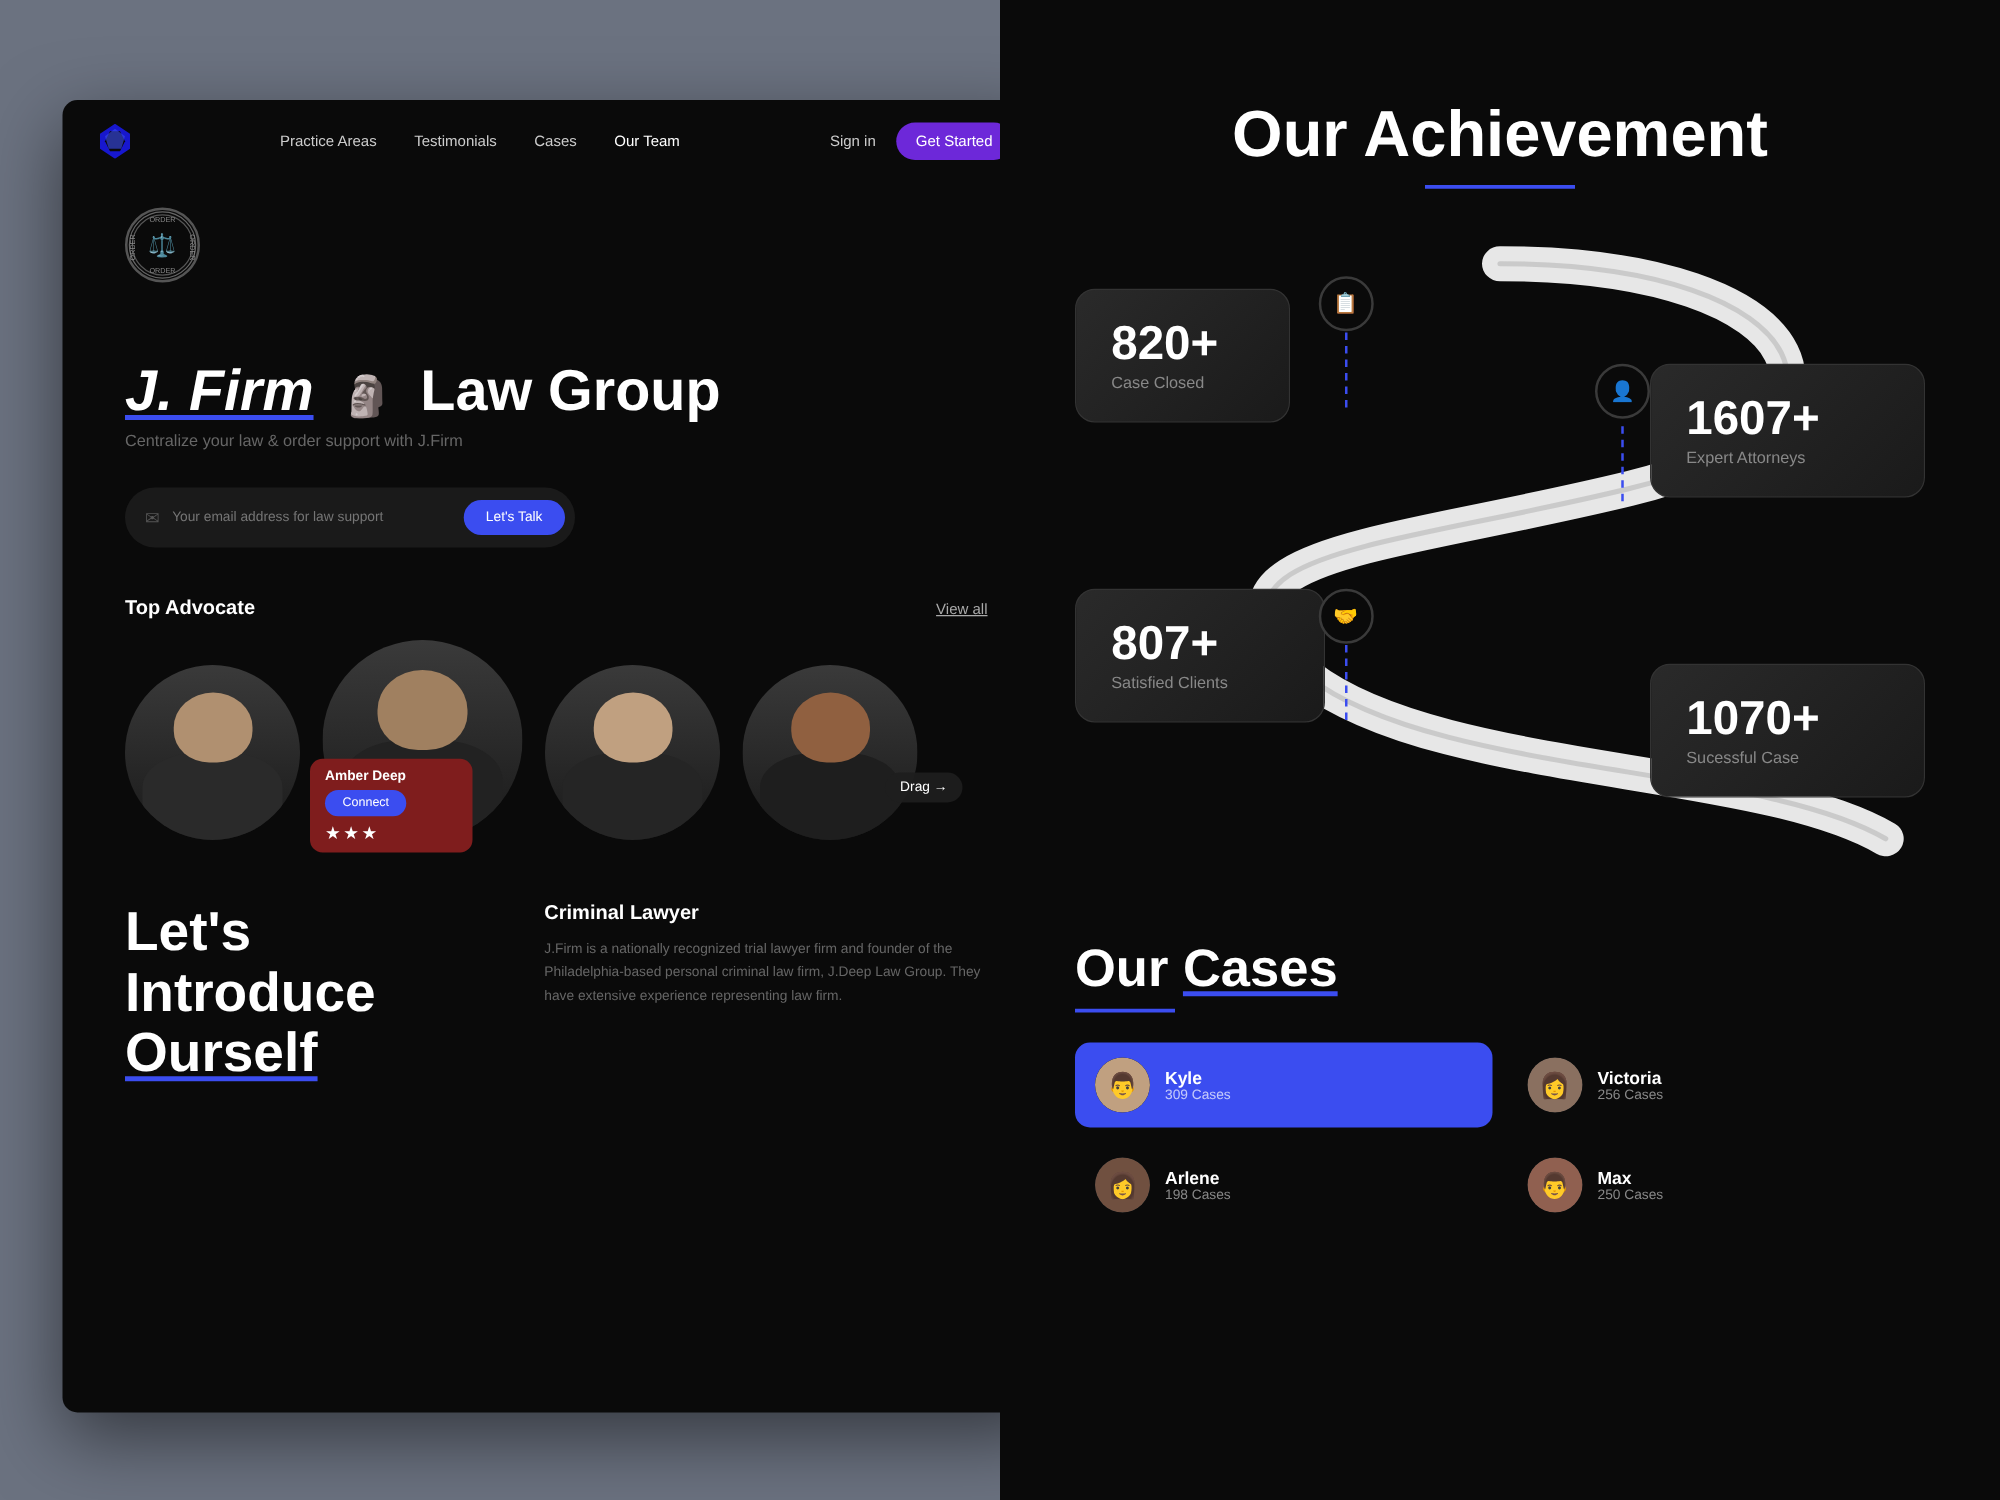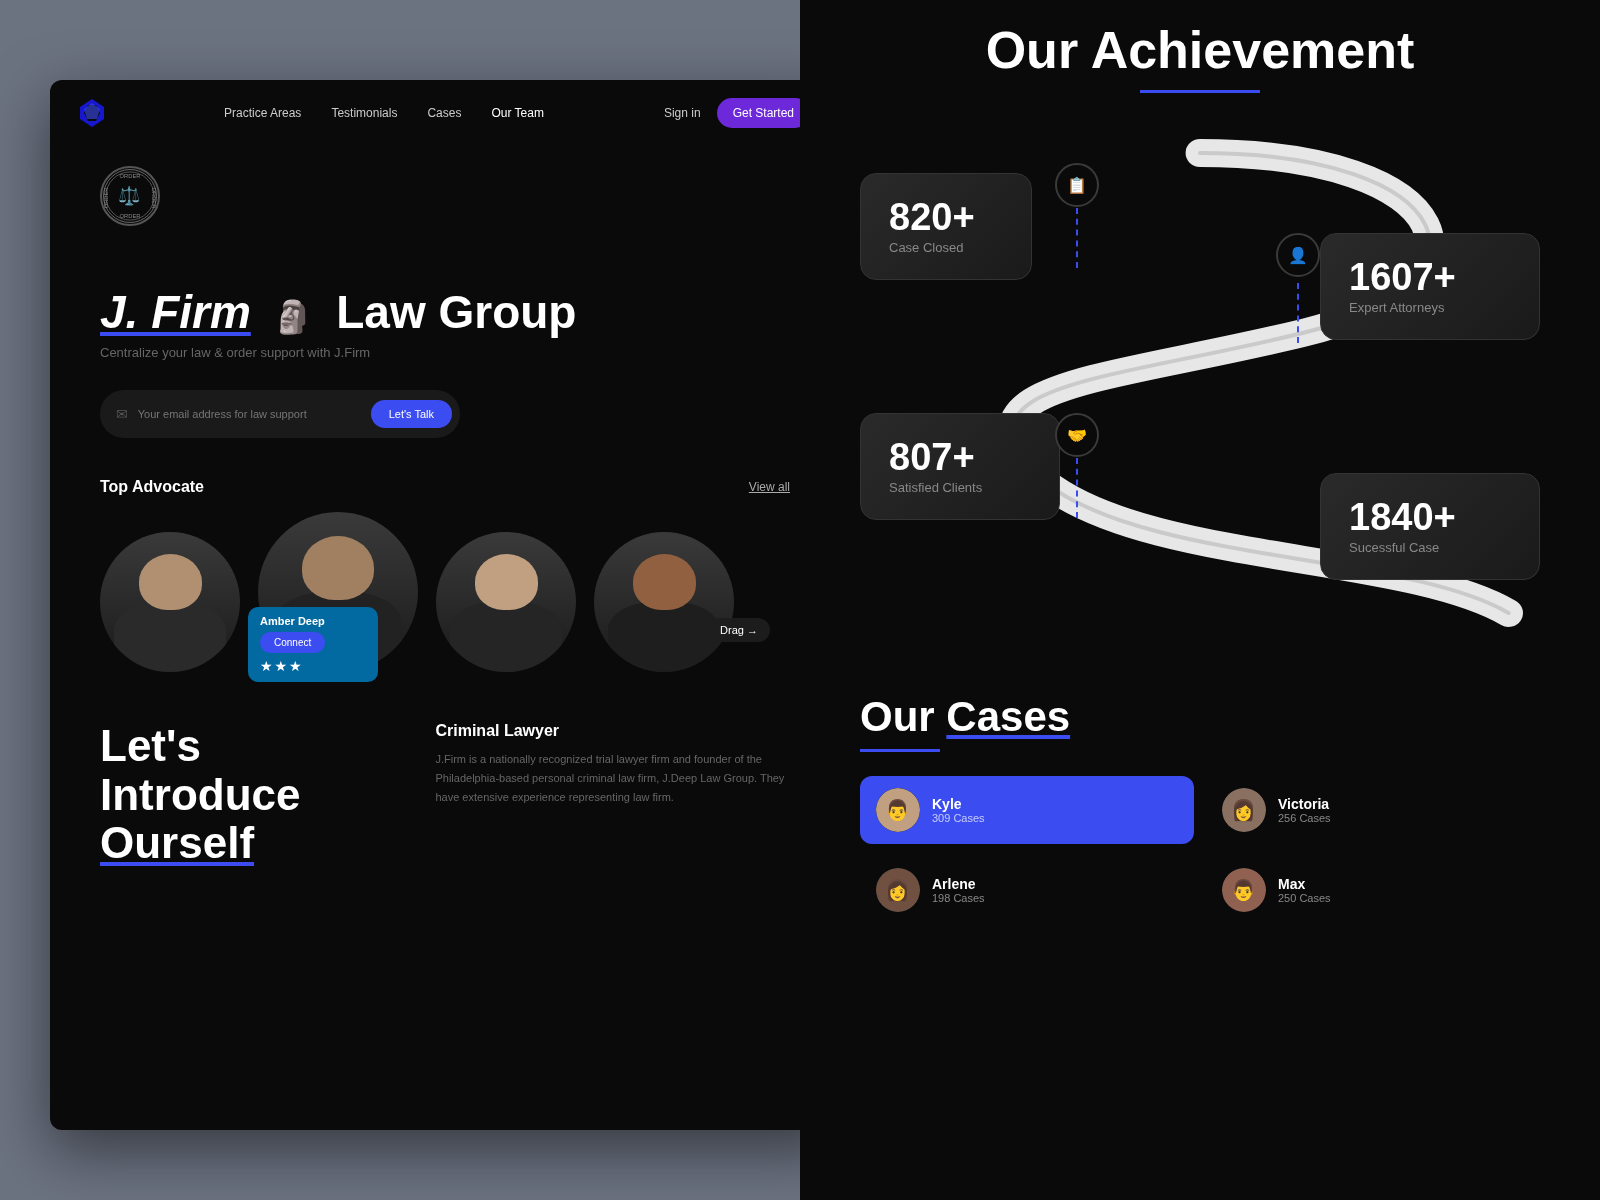--- a/index.html
+++ b/index.html
@@ -224,21 +224,21 @@
       border-radius: 40% 40% 0 0;
     }
 
     .advocate-card {
       position: relative;
     }
     .advocate-info-popup {
       position: absolute;
       bottom: -10px;
       left: -10px;
-      background: #0369a1;
+      background: #7f1d1d;
       border-radius: 10px;
       padding: 8px 12px;
       min-width: 130px;
       z-index: 10;
     }
     .advocate-name { color: #fff; font-size: 11px; font-weight: 600; }
     .connect-btn {
       background: #3b4df0;
       color: #fff;
       border: none;
@@ -291,21 +291,21 @@
       margin-bottom: 10px;
     }
     .criminal-desc {
       color: #666;
       font-size: 11px;
       line-height: 1.7;
     }
 
     
     .achievement-section {
-      padding: 20px 60px 30px;
+      padding: 78px 60px 30px;
       position: relative;
     }
     .achievement-title {
       color: #fff;
       font-size: 52px;
       font-weight: 900;
       text-align: center;
       margin-bottom: 10px;
     }
     .achievement-underline {
@@ -587,21 +587,21 @@
         <div class="ach-number">1607+</div>
         <div class="ach-label">Expert Attorneys</div>
       </div>
 
       <div class="ach-card card3">
         <div class="ach-number">807+</div>
         <div class="ach-label">Satisfied Clients</div>
       </div>
 
       <div class="ach-card card4">
-        <div class="ach-number">1840+</div>
+        <div class="ach-number">1070+</div>
         <div class="ach-label">Sucessful Case</div>
       </div>
 
       <div class="spiral-icon i1">📋</div>
       <div class="spiral-icon i2">👤</div>
       <div class="spiral-icon i3">🤝</div>
 
       <div class="dashed-line d1"></div>
       <div class="dashed-line d2"></div>
       <div class="dashed-line d3"></div>

